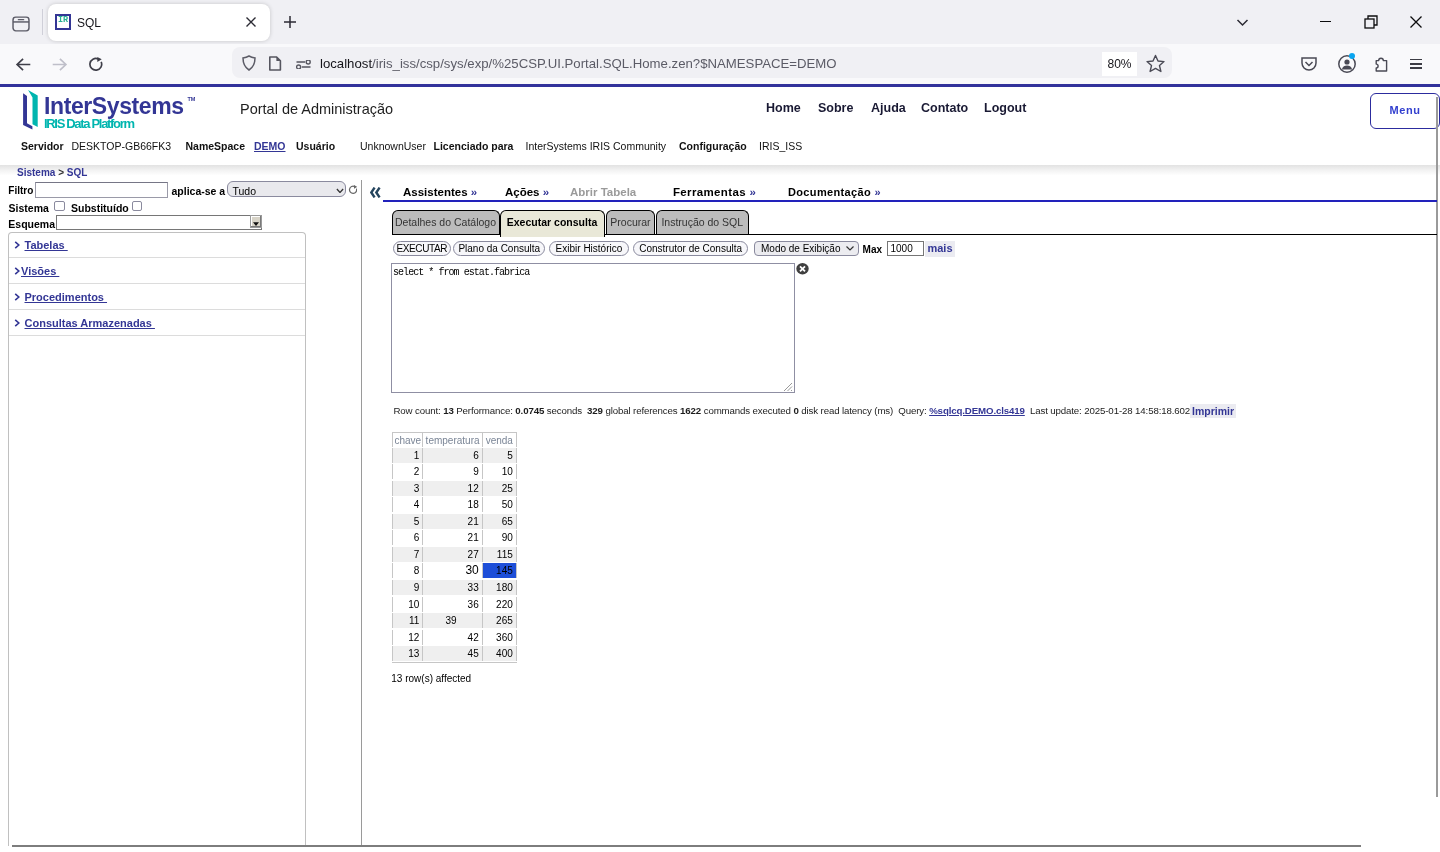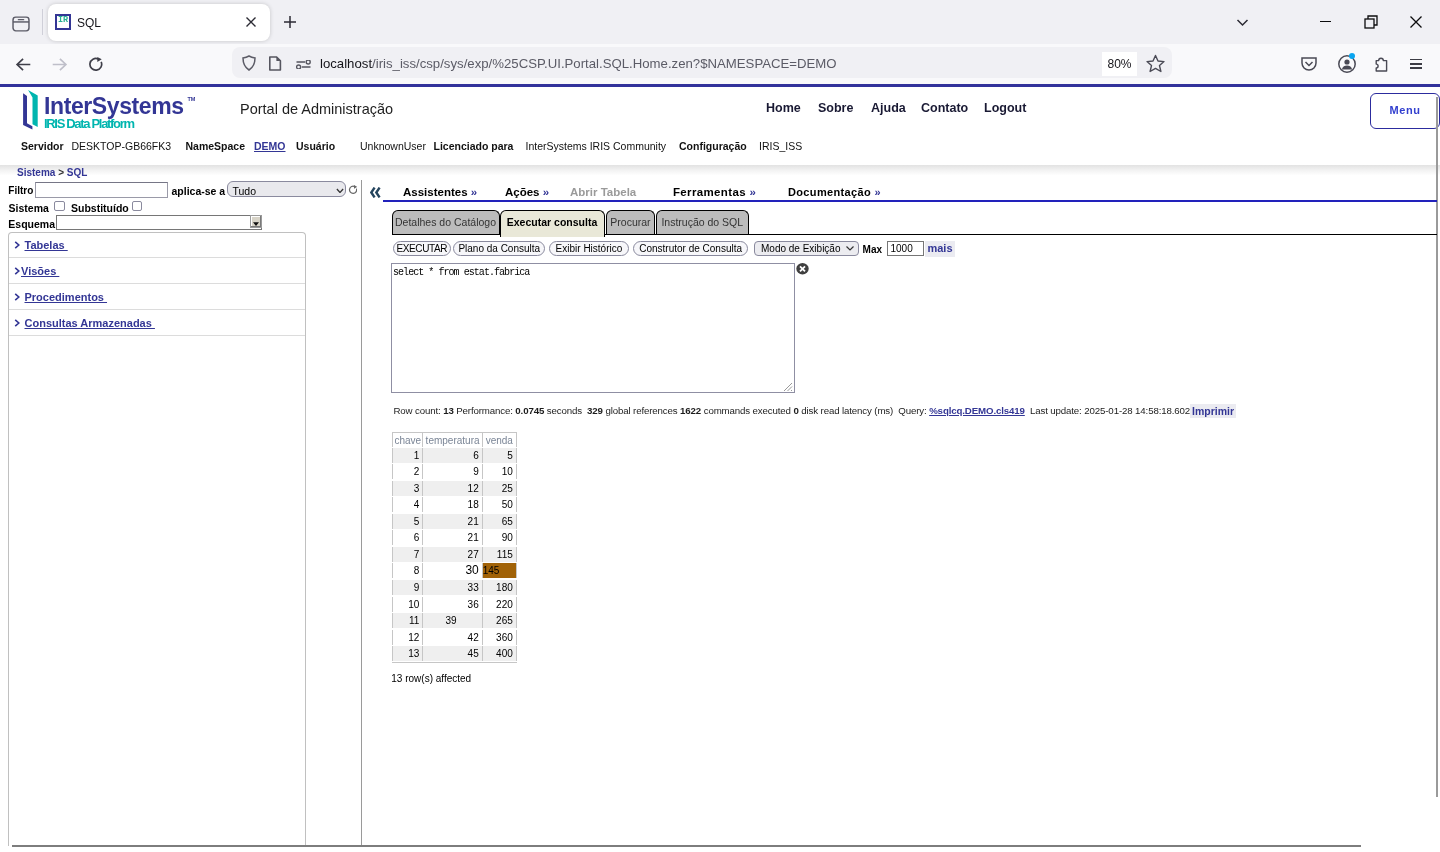--- a/index.html
+++ b/index.html
@@ -250,21 +250,21 @@
 <div style="width:33.6px;height:100%;background:#ffffff;color:#000;font-size:10px;text-align:right;line-height:15px;padding-right:3px;">90</div>
 </div>
 <div class="abs" style="left:392.3px;top:546.9px;width:124.5px;height:15.1px;border-left:1px solid #c6c6c6;border-right:1px solid #c6c6c6;display:flex;">
 <div style="width:30.6px;height:100%;background:#efefef;color:#000;font-size:10px;text-align:right;line-height:15px;padding-right:3px;border-right:1px solid #c6c6c6;">7</div>
 <div style="width:60.3px;height:100%;background:#efefef;color:#000;font-size:10px;text-align:right;line-height:15px;padding-right:3px;border-right:1px solid #c6c6c6;">27</div>
 <div style="width:33.6px;height:100%;background:#efefef;color:#000;font-size:10px;text-align:right;line-height:15px;padding-right:3px;">115</div>
 </div>
 <div class="abs" style="left:392.3px;top:563.4px;width:124.5px;height:15.1px;border-left:1px solid #c6c6c6;border-right:1px solid #c6c6c6;display:flex;">
 <div style="width:30.6px;height:100%;background:#ffffff;color:#000;font-size:10px;text-align:right;line-height:15px;padding-right:3px;border-right:1px solid #c6c6c6;">8</div>
 <div style="width:60.3px;height:100%;background:#ffffff;color:#000;font-size:12px;text-align:right;line-height:15px;padding-right:3px;border-right:1px solid #c6c6c6;">30</div>
-<div style="width:33.6px;height:100%;background:#a16207;color:#000;font-size:10px;text-align:left;line-height:15px;padding-right:3px;">145</div>
+<div style="width:33.6px;height:100%;background:#1d4ed8;color:#000;font-size:10px;text-align:right;line-height:15px;padding-right:3px;">145</div>
 </div>
 <div class="abs" style="left:392.3px;top:580.0px;width:124.5px;height:15.1px;border-left:1px solid #c6c6c6;border-right:1px solid #c6c6c6;display:flex;">
 <div style="width:30.6px;height:100%;background:#efefef;color:#000;font-size:10px;text-align:right;line-height:15px;padding-right:3px;border-right:1px solid #c6c6c6;">9</div>
 <div style="width:60.3px;height:100%;background:#efefef;color:#000;font-size:10px;text-align:right;line-height:15px;padding-right:3px;border-right:1px solid #c6c6c6;">33</div>
 <div style="width:33.6px;height:100%;background:#efefef;color:#000;font-size:10px;text-align:right;line-height:15px;padding-right:3px;">180</div>
 </div>
 <div class="abs" style="left:392.3px;top:596.5px;width:124.5px;height:15.1px;border-left:1px solid #c6c6c6;border-right:1px solid #c6c6c6;display:flex;">
 <div style="width:30.6px;height:100%;background:#ffffff;color:#000;font-size:10px;text-align:right;line-height:15px;padding-right:3px;border-right:1px solid #c6c6c6;">10</div>
 <div style="width:60.3px;height:100%;background:#ffffff;color:#000;font-size:10px;text-align:right;line-height:15px;padding-right:3px;border-right:1px solid #c6c6c6;">36</div>
 <div style="width:33.6px;height:100%;background:#ffffff;color:#000;font-size:10px;text-align:right;line-height:15px;padding-right:3px;">220</div>

